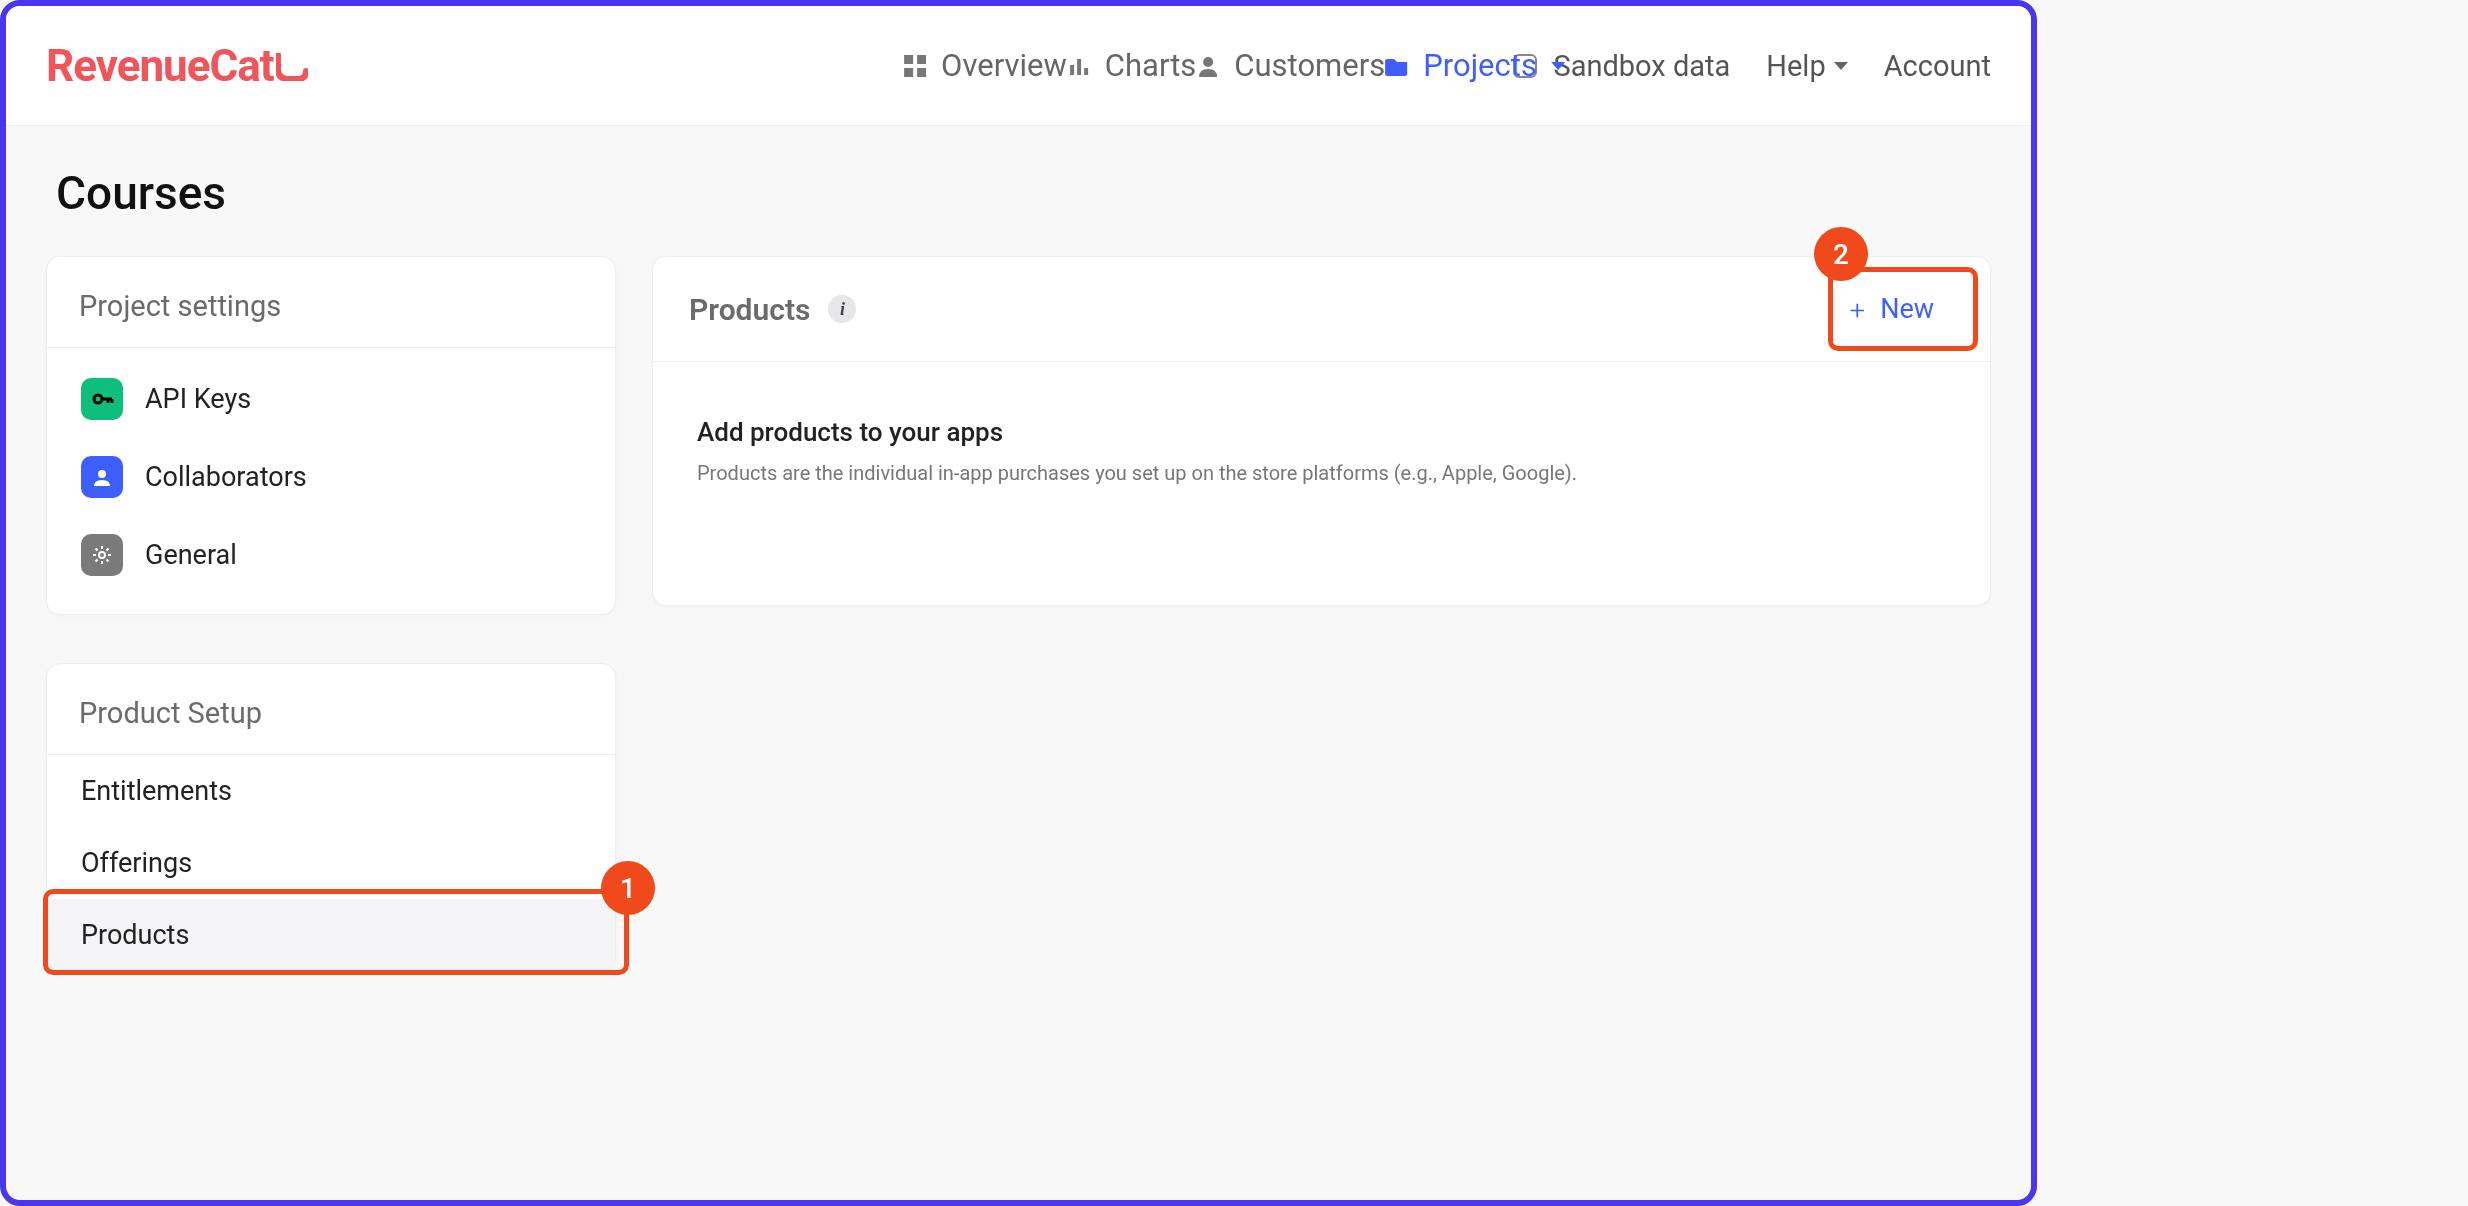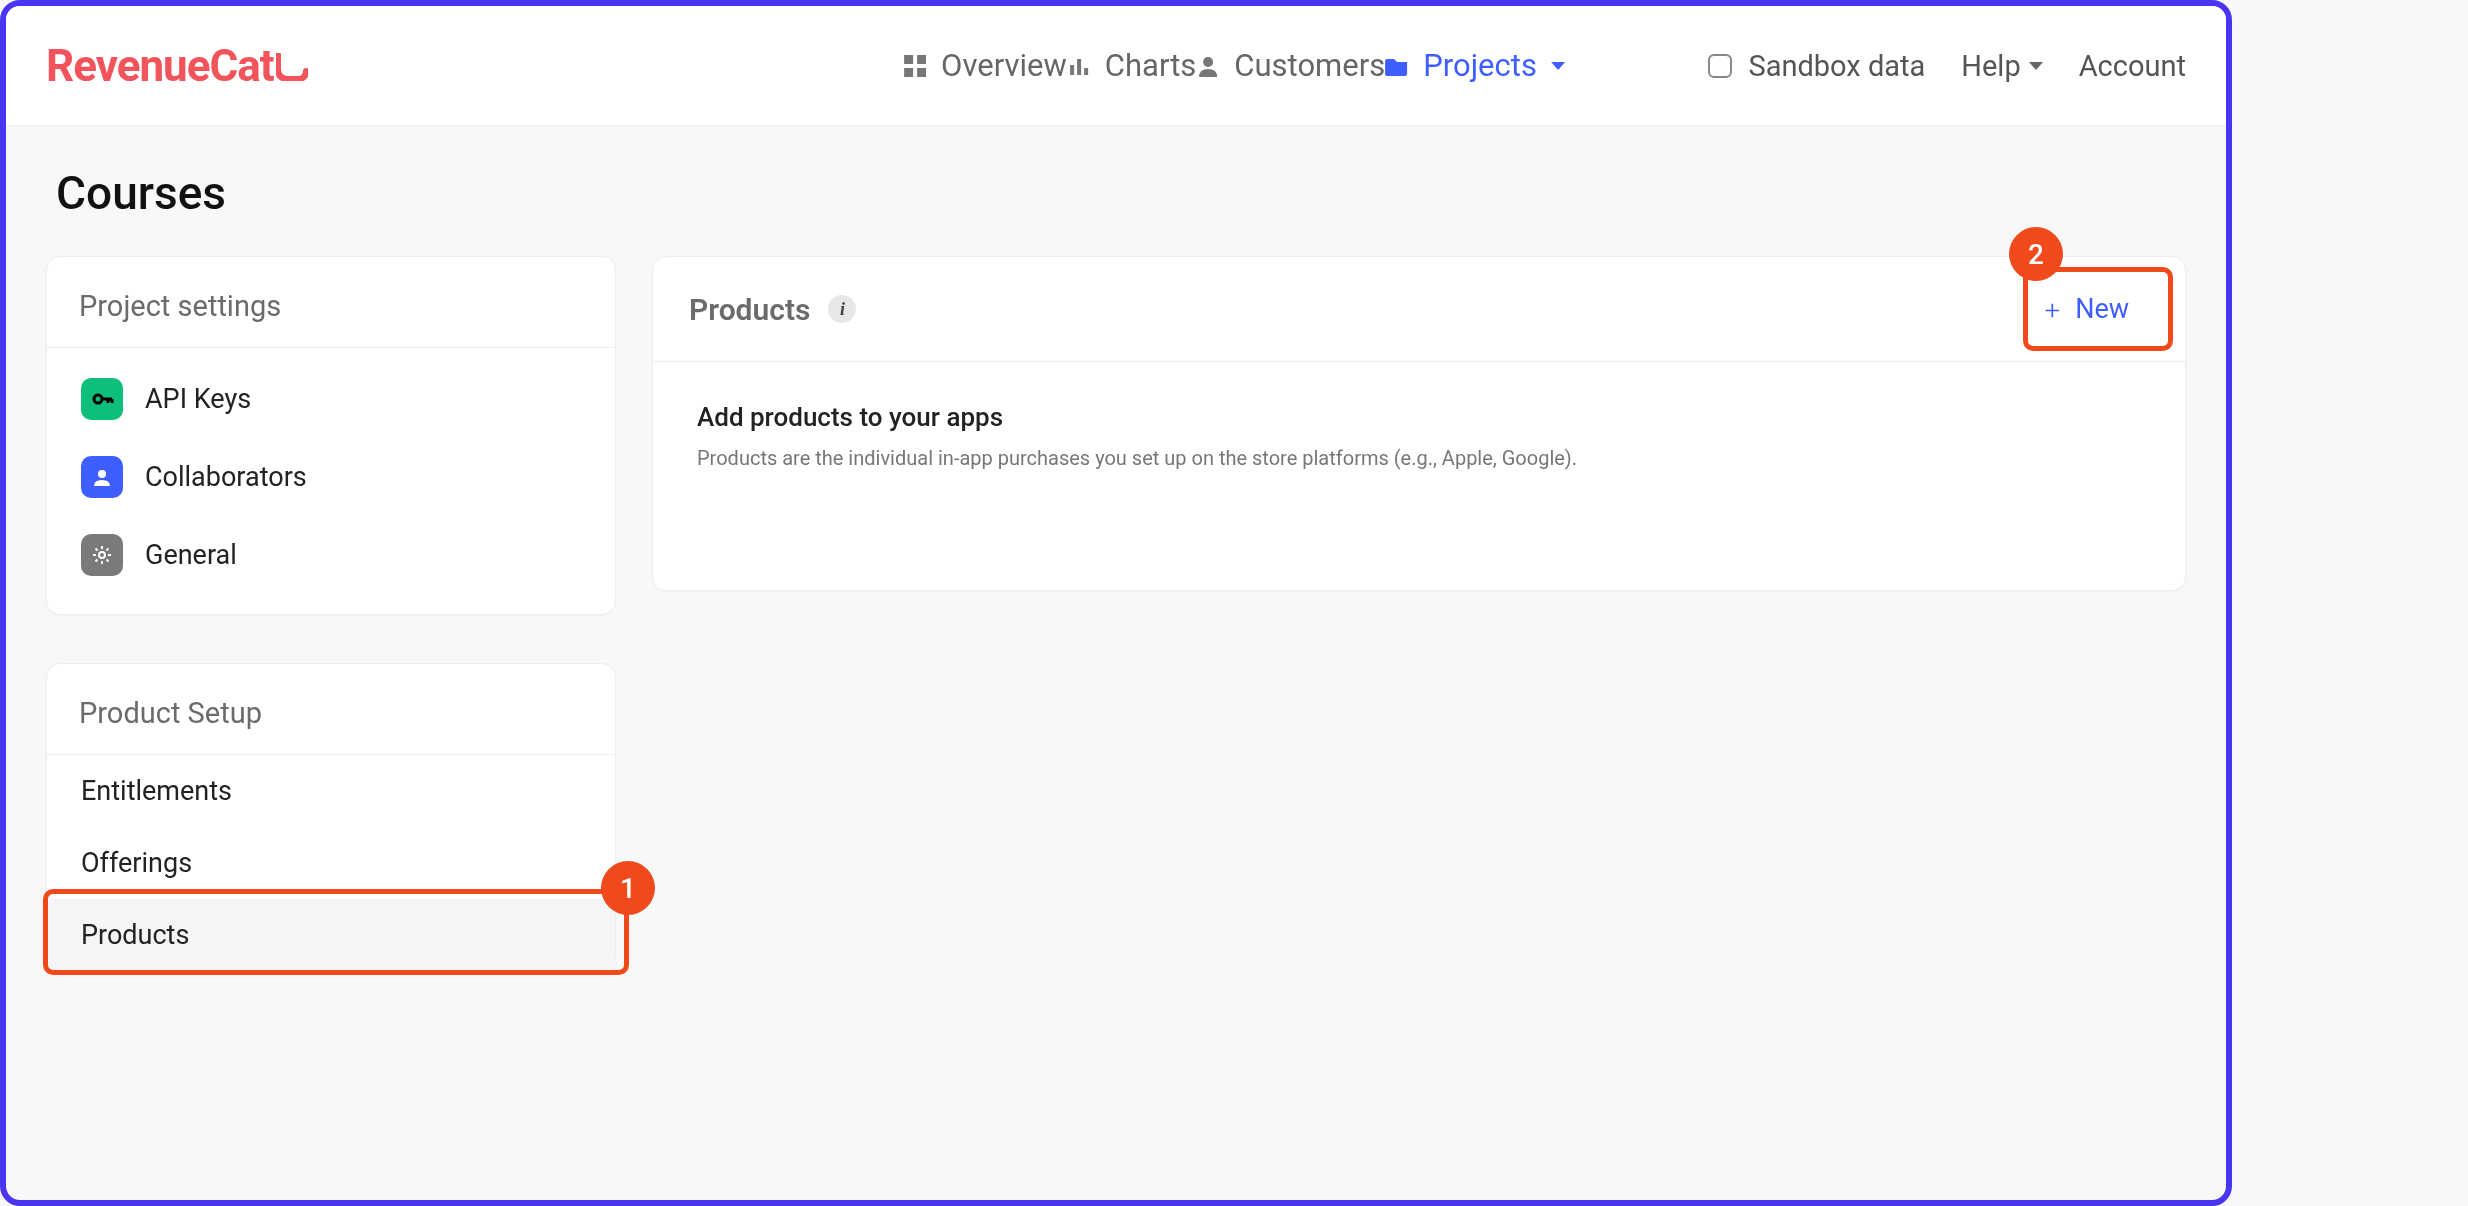--- a/index.html
+++ b/index.html
@@ -5,21 +5,21 @@
   * { box-sizing: border-box; margin: 0; padding: 0; }
   body {
     font-family: -apple-system, BlinkMacSystemFont, "Segoe UI", Roboto, sans-serif;
     background: #f8f8f9;
     color: #222;
   }
   .frame {
     border: 6px solid #4a35f0;
     border-radius: 20px;
     overflow: hidden;
-    width: 2232px;
+    width: 2037px;
     height: 1206px;
     background: #f8f8f9;
   }
   .topbar {
     background: #fff;
     height: 120px;
     display: flex;
     align-items: center;
     padding: 0 40px;
     border-bottom: 1px solid #eee;
@@ -206,20 +206,21 @@
   }
 
   .panel-body {
     padding: 40px 44px 60px 44px;
   }
   .body-title {
     font-size: 26px;
     font-weight: 500;
     color: #222;
     margin-bottom: 14px;
+    margin-top: 15px;
   }
   .body-desc {
     font-size: 20px;
     color: #777;
     margin-bottom: 60px;
   }
   table { width: 100%; border-collapse: collapse; }
   thead th {
     background: #f6f6f8;
     font-size: 24px;

